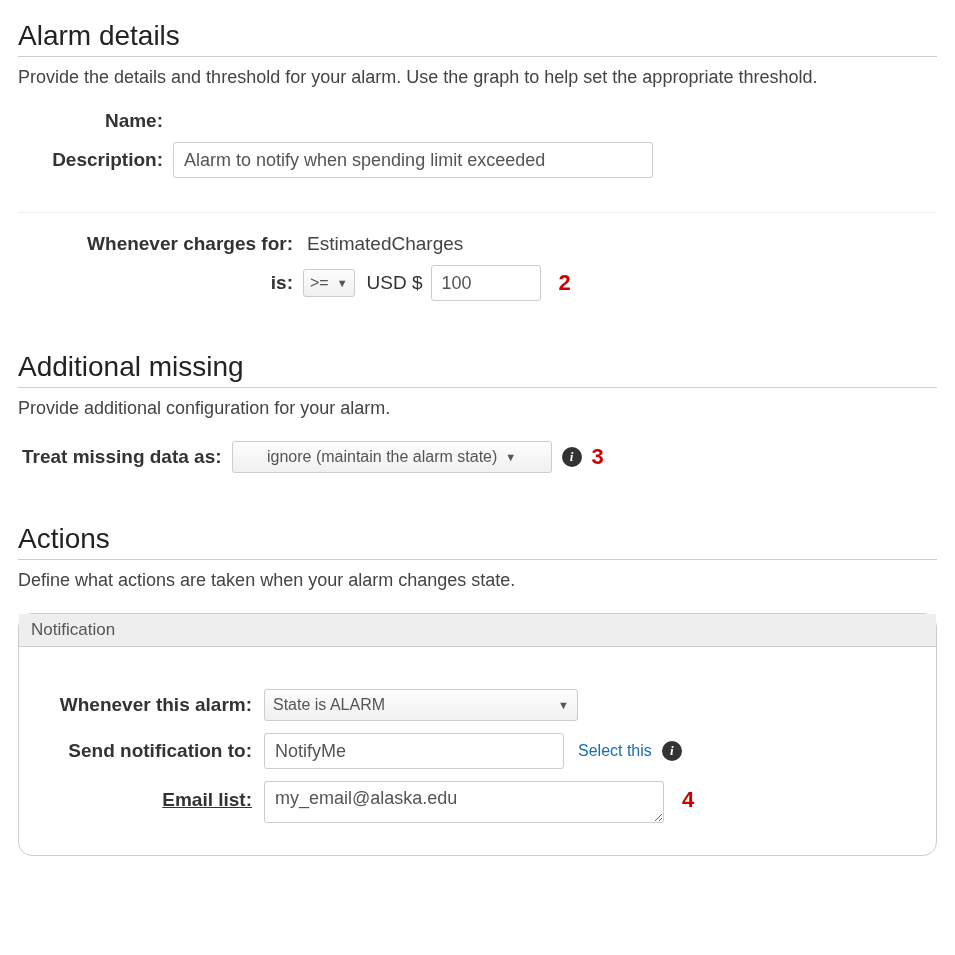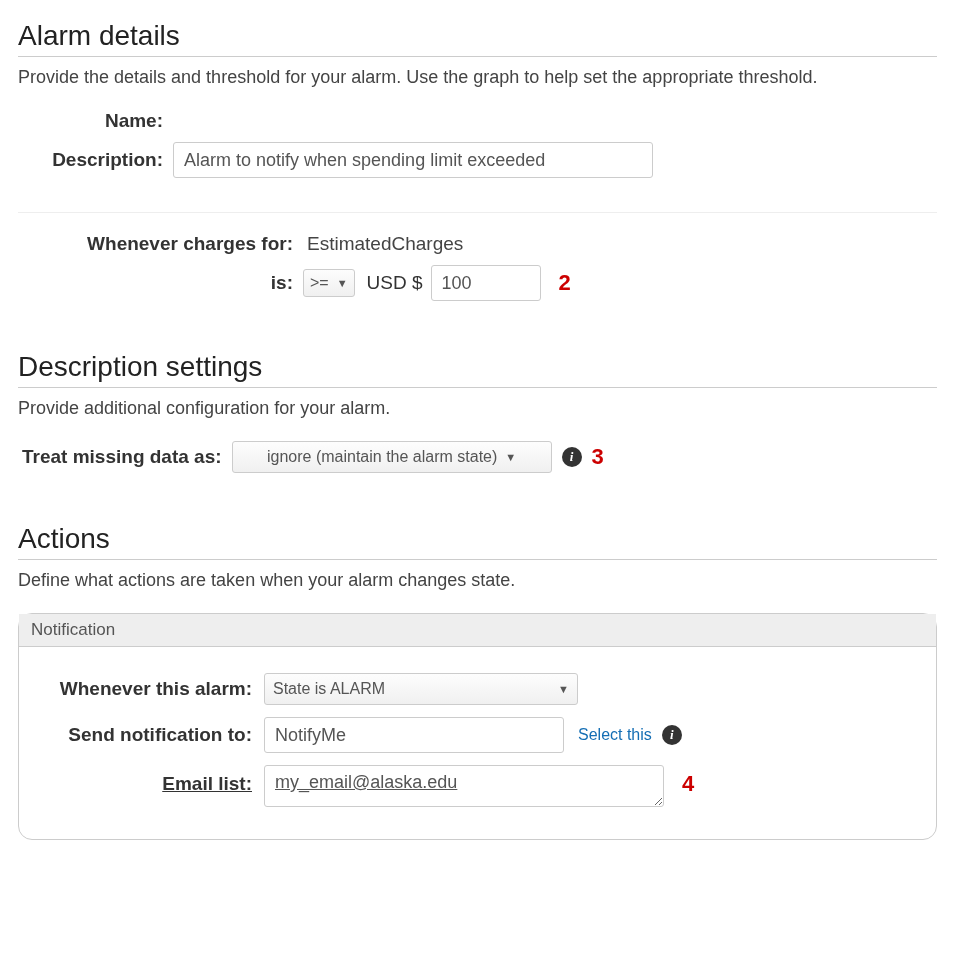--- a/index.html
+++ b/index.html
@@ -60,21 +60,20 @@
     width: 400px;
     height: 42px;
     resize: both;
     font-family: inherit;
     font-size: 18px;
     color: #555;
     padding: 6px 10px;
     border: 1px solid #ccc;
     border-radius: 3px;
     background: #fff;
-    text-decoration: underline;
   }
   .select {
     display: inline-flex;
     align-items: center;
     border: 1px solid #ccc;
     border-radius: 3px;
     background: linear-gradient(#fdfdfd, #f0f0f0);
     padding: 4px 8px;
     height: 32px;
     font-size: 16px;
@@ -138,21 +137,21 @@
     border-radius: 14px;
     margin-top: 14px;
   }
   .panel-header {
     background: #eee;
     border-bottom: 1px solid #ccc;
     padding: 6px 12px;
     font-size: 17px;
     color: #555;
   }
-  .panel-body { padding: 14px 10px 20px 10px; }
+  .panel-body { padding: 14px 10px 20px 10px; margin-top: 16px; }
   .panel-row {
     display: flex;
     align-items: center;
     margin: 12px 0;
   }
   .panel-label {
     width: 235px;
     text-align: right;
     padding-right: 12px;
     font-size: 19px;
@@ -194,21 +193,21 @@
       <span class="caret">▼</span>
     </div>
     <span class="usd-label">USD $</span>
     <input class="text amount" value="100" style="">
     <span class="callout">2</span>
   </div>
 </div>
 
 <div class="section-gap"></div>
 
-<h2>Description settings</h2>
+<h2>Additional missing</h2>
 <hr class="section-rule">
 <div class="section-desc">Provide additional configuration for your alarm.</div>
 
 <div class="form-row" style="margin-left:4px;">
   <div class="treat-label">Treat missing data as:</div>
   <div class="select xwide">
     <span>ignore (maintain the alarm state)</span>
     <span class="caret">▼</span>
   </div>
   <span class="info-icon">i</span>

